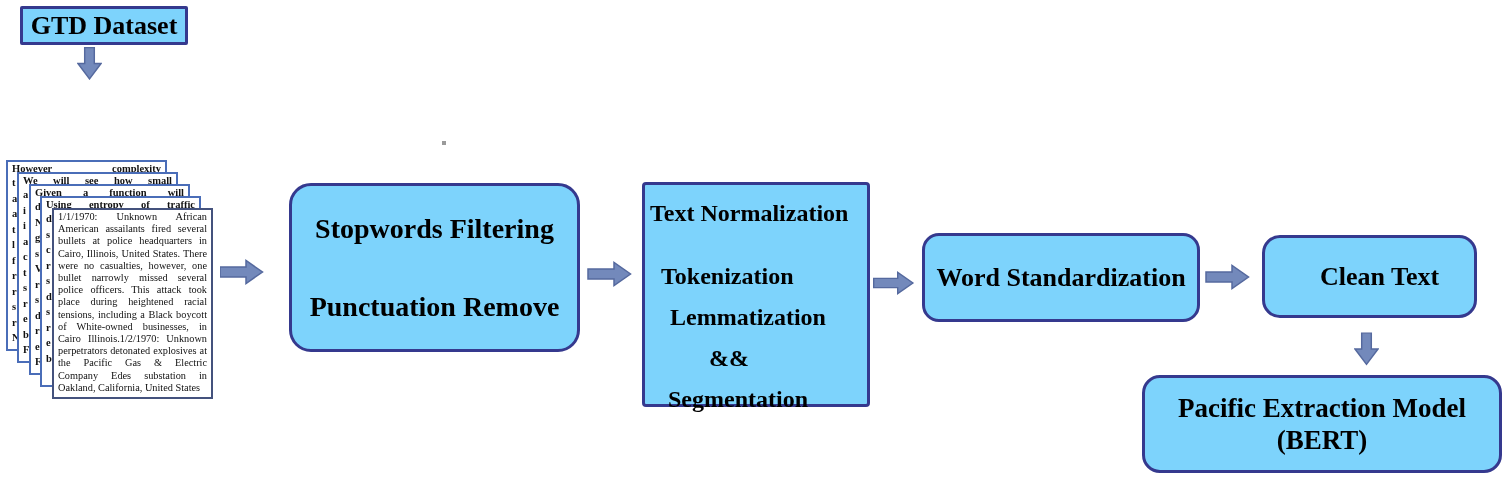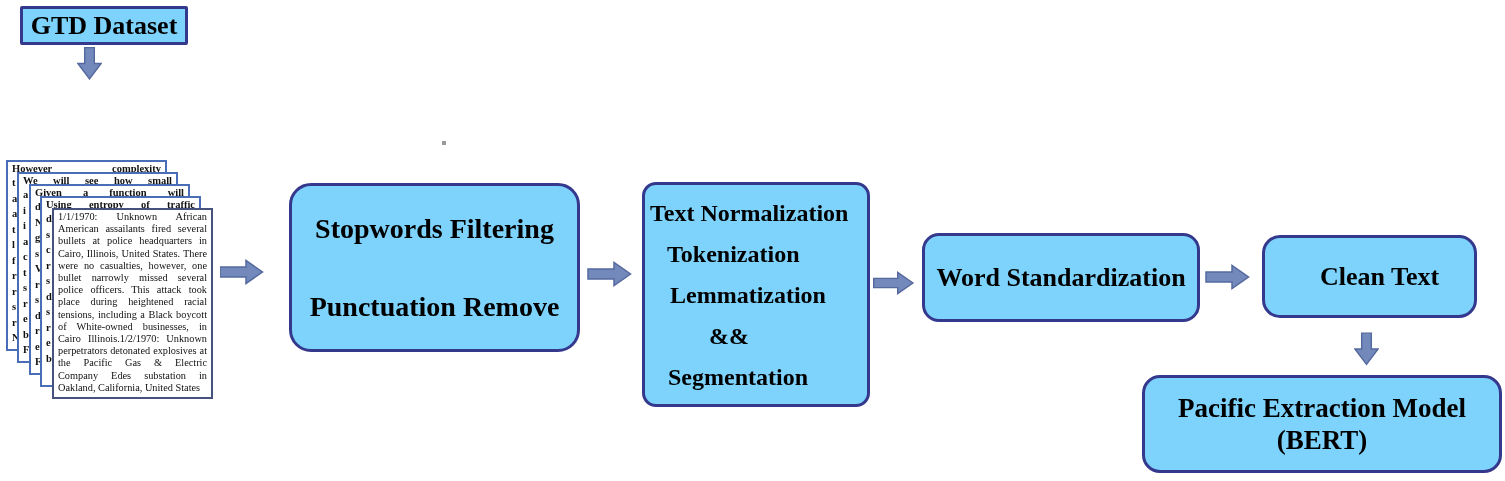--- a/index.html
+++ b/index.html
@@ -32,27 +32,27 @@
     display:flex;
     flex-direction:column;
     align-items:center;
     justify-content:center;
     font-weight:bold;
     color:#000;
     text-align:center;
   }
   #box-gtd{left:20px;top:6px;width:168px;height:39px;border-radius:2px;font-size:26px;}
   #box-stopwords{left:289px;top:183px;width:291px;height:169px;border-radius:22px;font-size:28px;gap:46px;}
-  #box-normalization{left:642px;top:182px;width:228px;height:225px;border-radius:14px;font-size:24px;align-items:stretch;justify-content:flex-start;padding-top:8px;text-align:left;}
+  #box-normalization{left:642px;top:182px;width:228px;height:225px;border-radius:4px;font-size:24px;align-items:stretch;justify-content:flex-start;padding-top:8px;text-align:left;}
   #box-standardization{left:922px;top:233px;width:278px;height:89px;border-radius:17px;font-size:26px;}
   #box-clean{left:1262px;top:235px;width:215px;height:83px;border-radius:18px;font-size:26px;padding-left:20px;}
   #box-bert{left:1142px;top:375px;width:360px;height:98px;border-radius:18px;font-size:27px;justify-content:flex-start;padding-top:14px;line-height:32px;}
   .nl-line{line-height:41px;white-space:nowrap;}
   .nl-0{padding-left:5px;}
-  .nl-1{padding-left:22px;}
+  .nl-1{padding-left:16px;margin-top:22px;}
   .nl-2{padding-left:25px;}
   .nl-3{padding-left:64px;}
   .nl-4{padding-left:23px;}
   
   #features-label{
     position:absolute;left:0;top:84px;width:310px;
     font-weight:bold;font-size:24px;line-height:27px;
   }
   #features-label .l1{padding-left:25px;}
   

